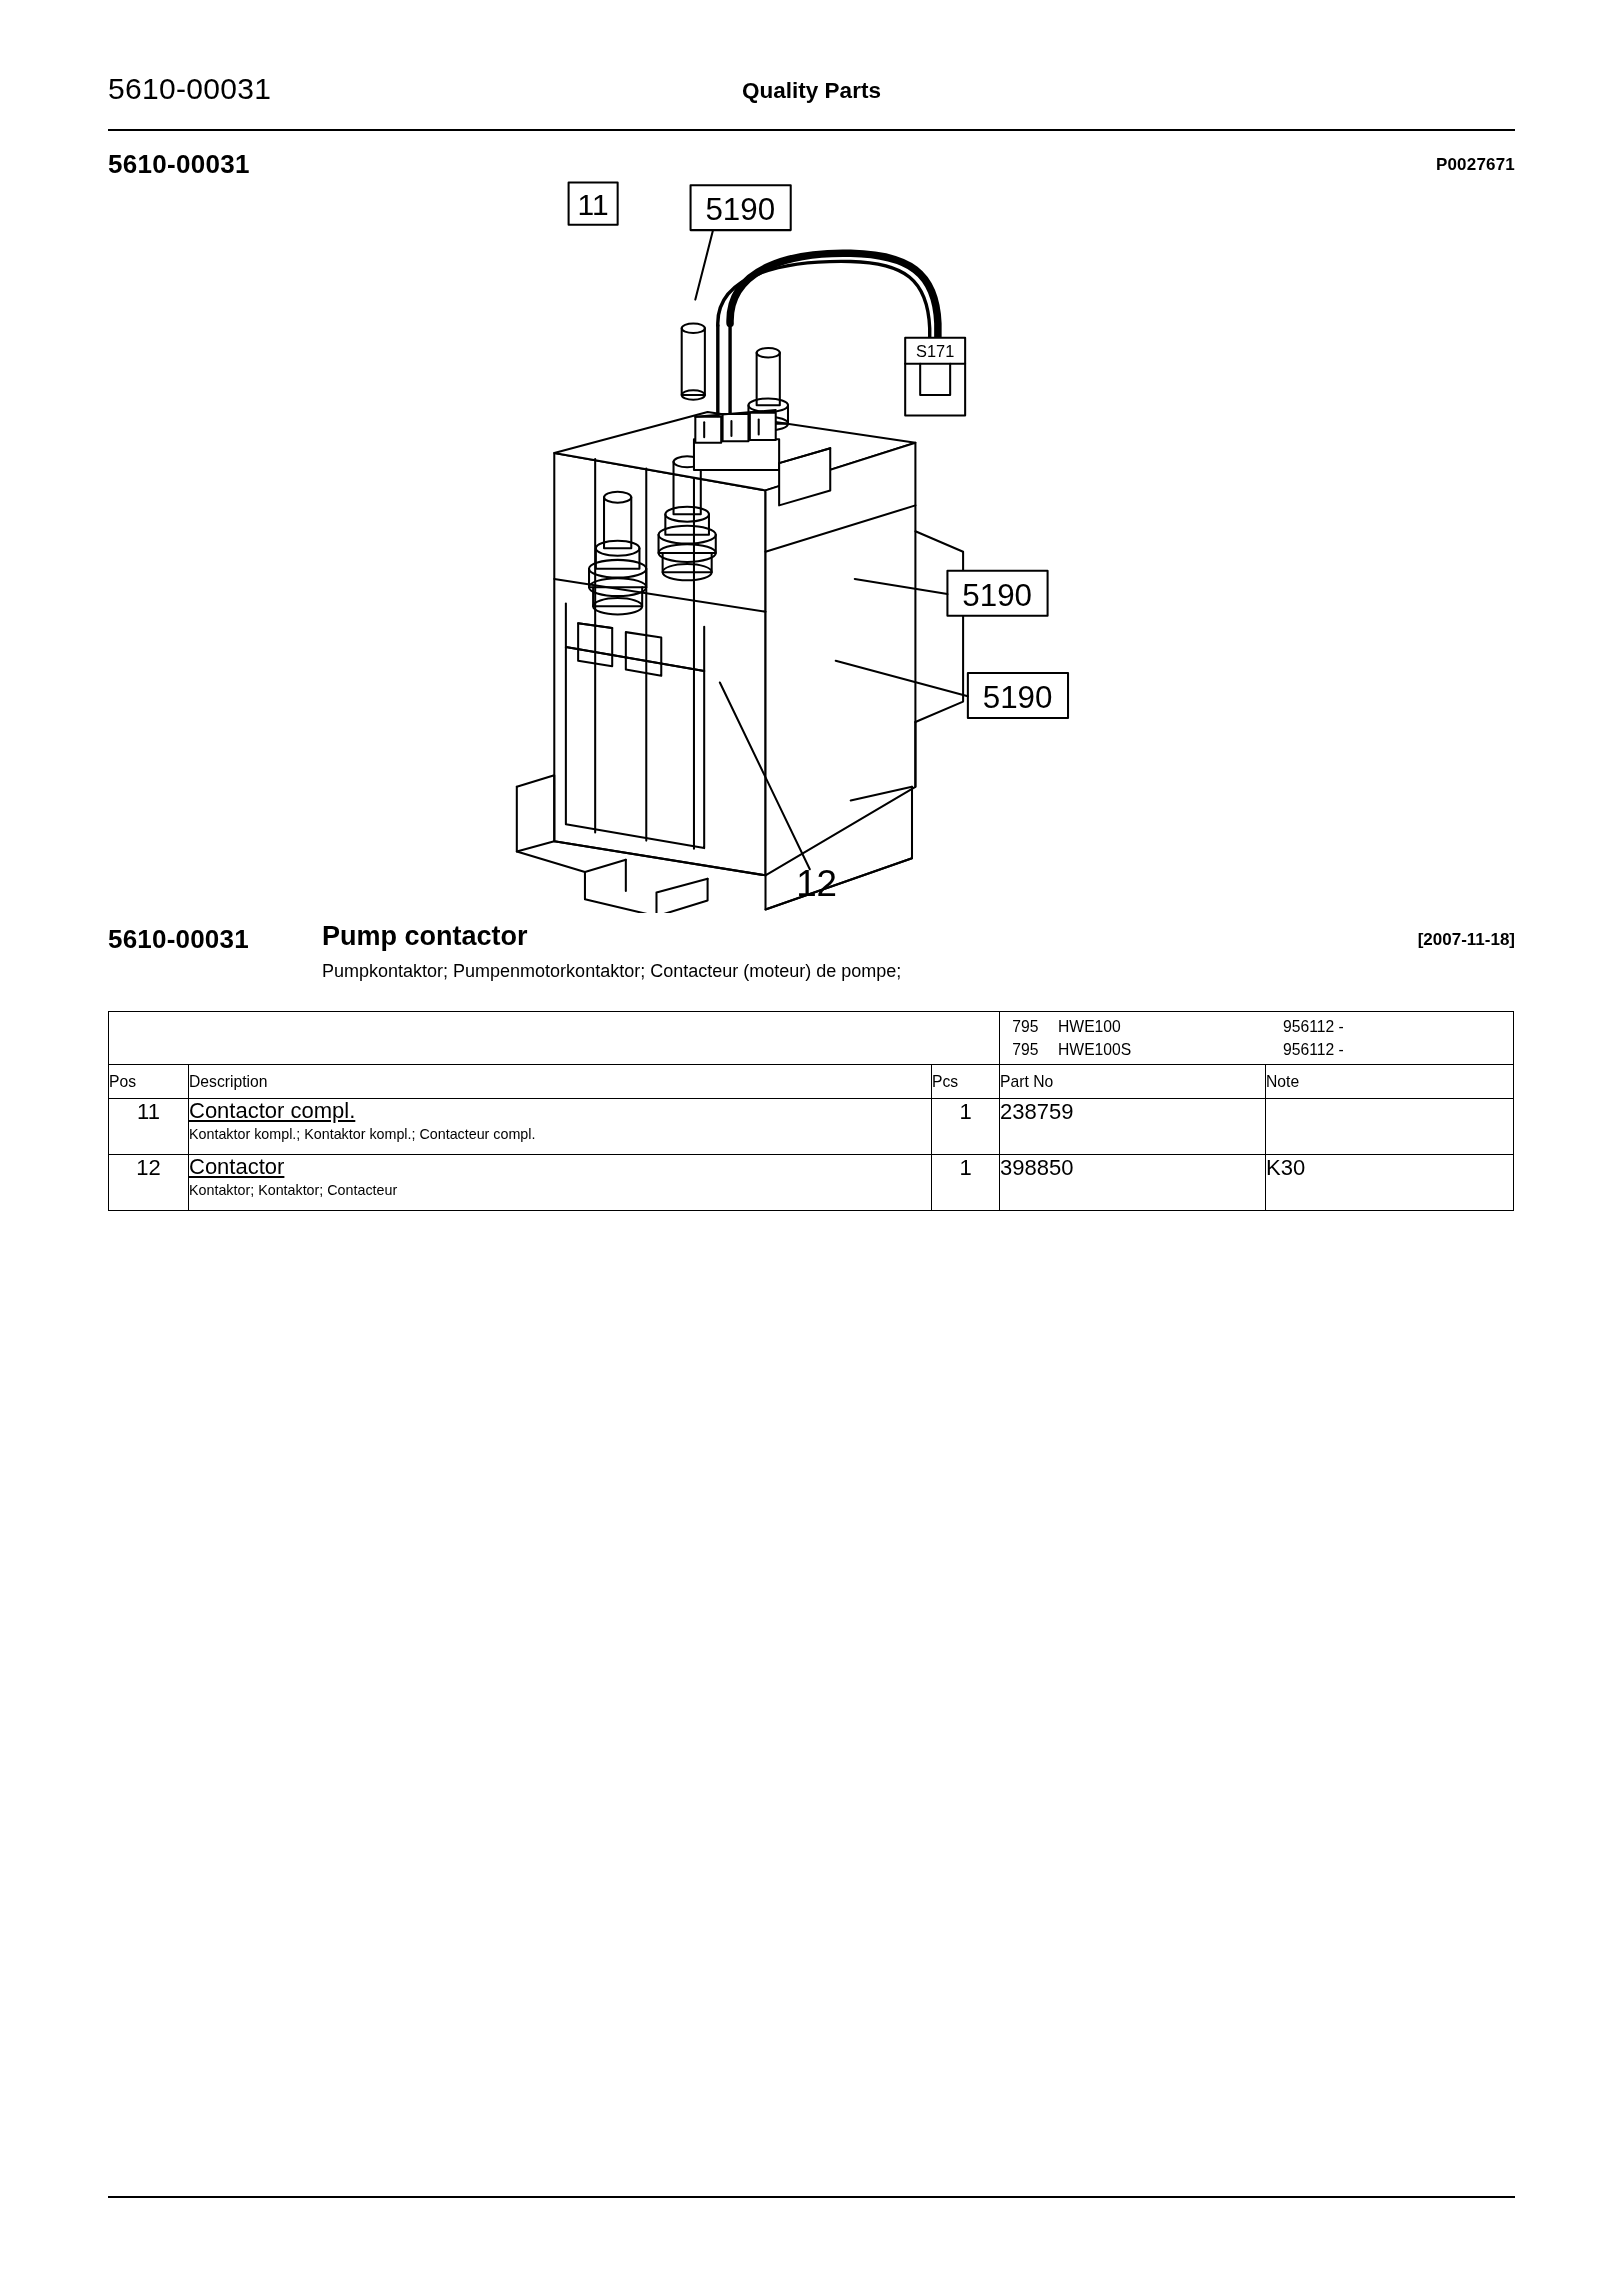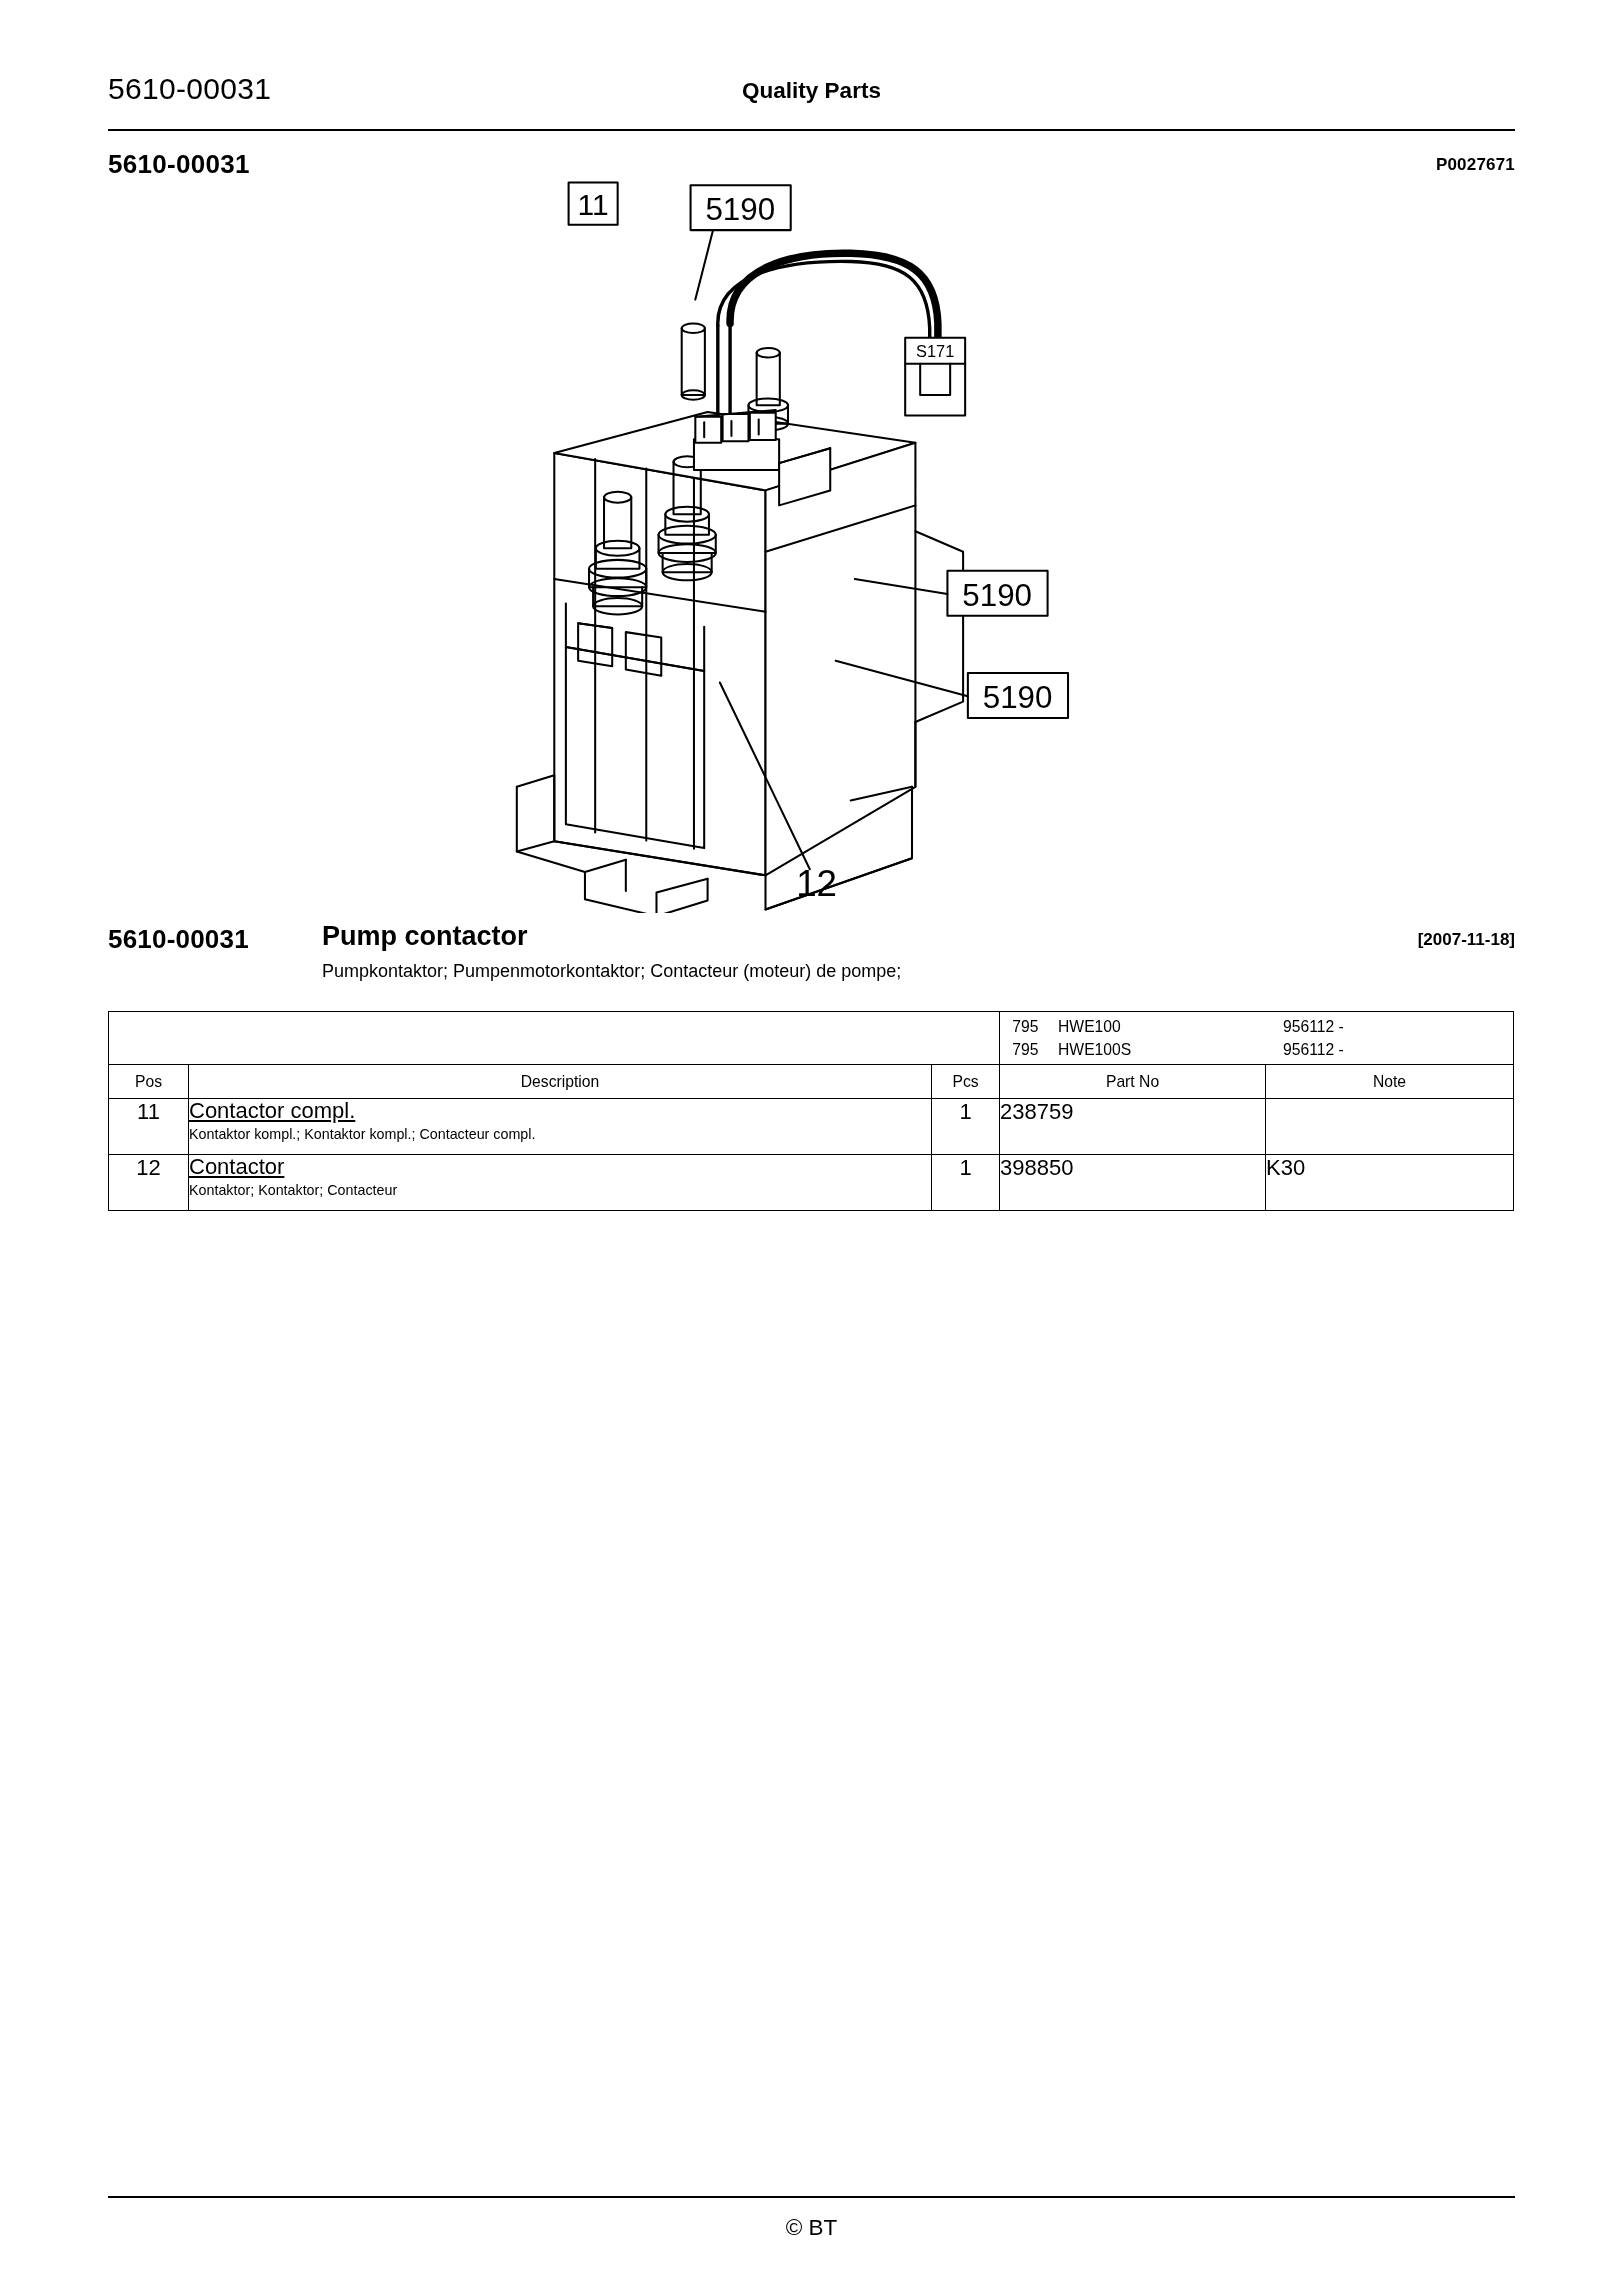--- a/index.html
+++ b/index.html
@@ -150,21 +150,21 @@
   .model-line .m-num { position: absolute; left: 12.3px; }
   .model-line .m-name { position: absolute; left: 58px; }
   .model-line .m-ser { position: absolute; left: 283px; }
   .model-blank {
     height: 52px;
   }
 
   
   .colhead {
     height: 33px;
-    text-align: center;
+    text-align: left;
     font-size: 15.7px;
     line-height: 33px;
     margin-top: 15px;
   }
 
   
   .cell-pos {
     text-align: center;
     font-size: 22px;
     padding-top: 8.2px;
@@ -403,16 +403,15 @@
           </td>
           <td class="cell-pcs">1</td>
           <td class="cell-part">398850</td>
           <td class="cell-note">K30</td>
         </tr>
       </tbody>
     </table>
   </div>
 
   <div class="footer-rule"></div>
-  <div class="footer-text">© BT</div>
 
 </div>
 
 
 </body></html>

